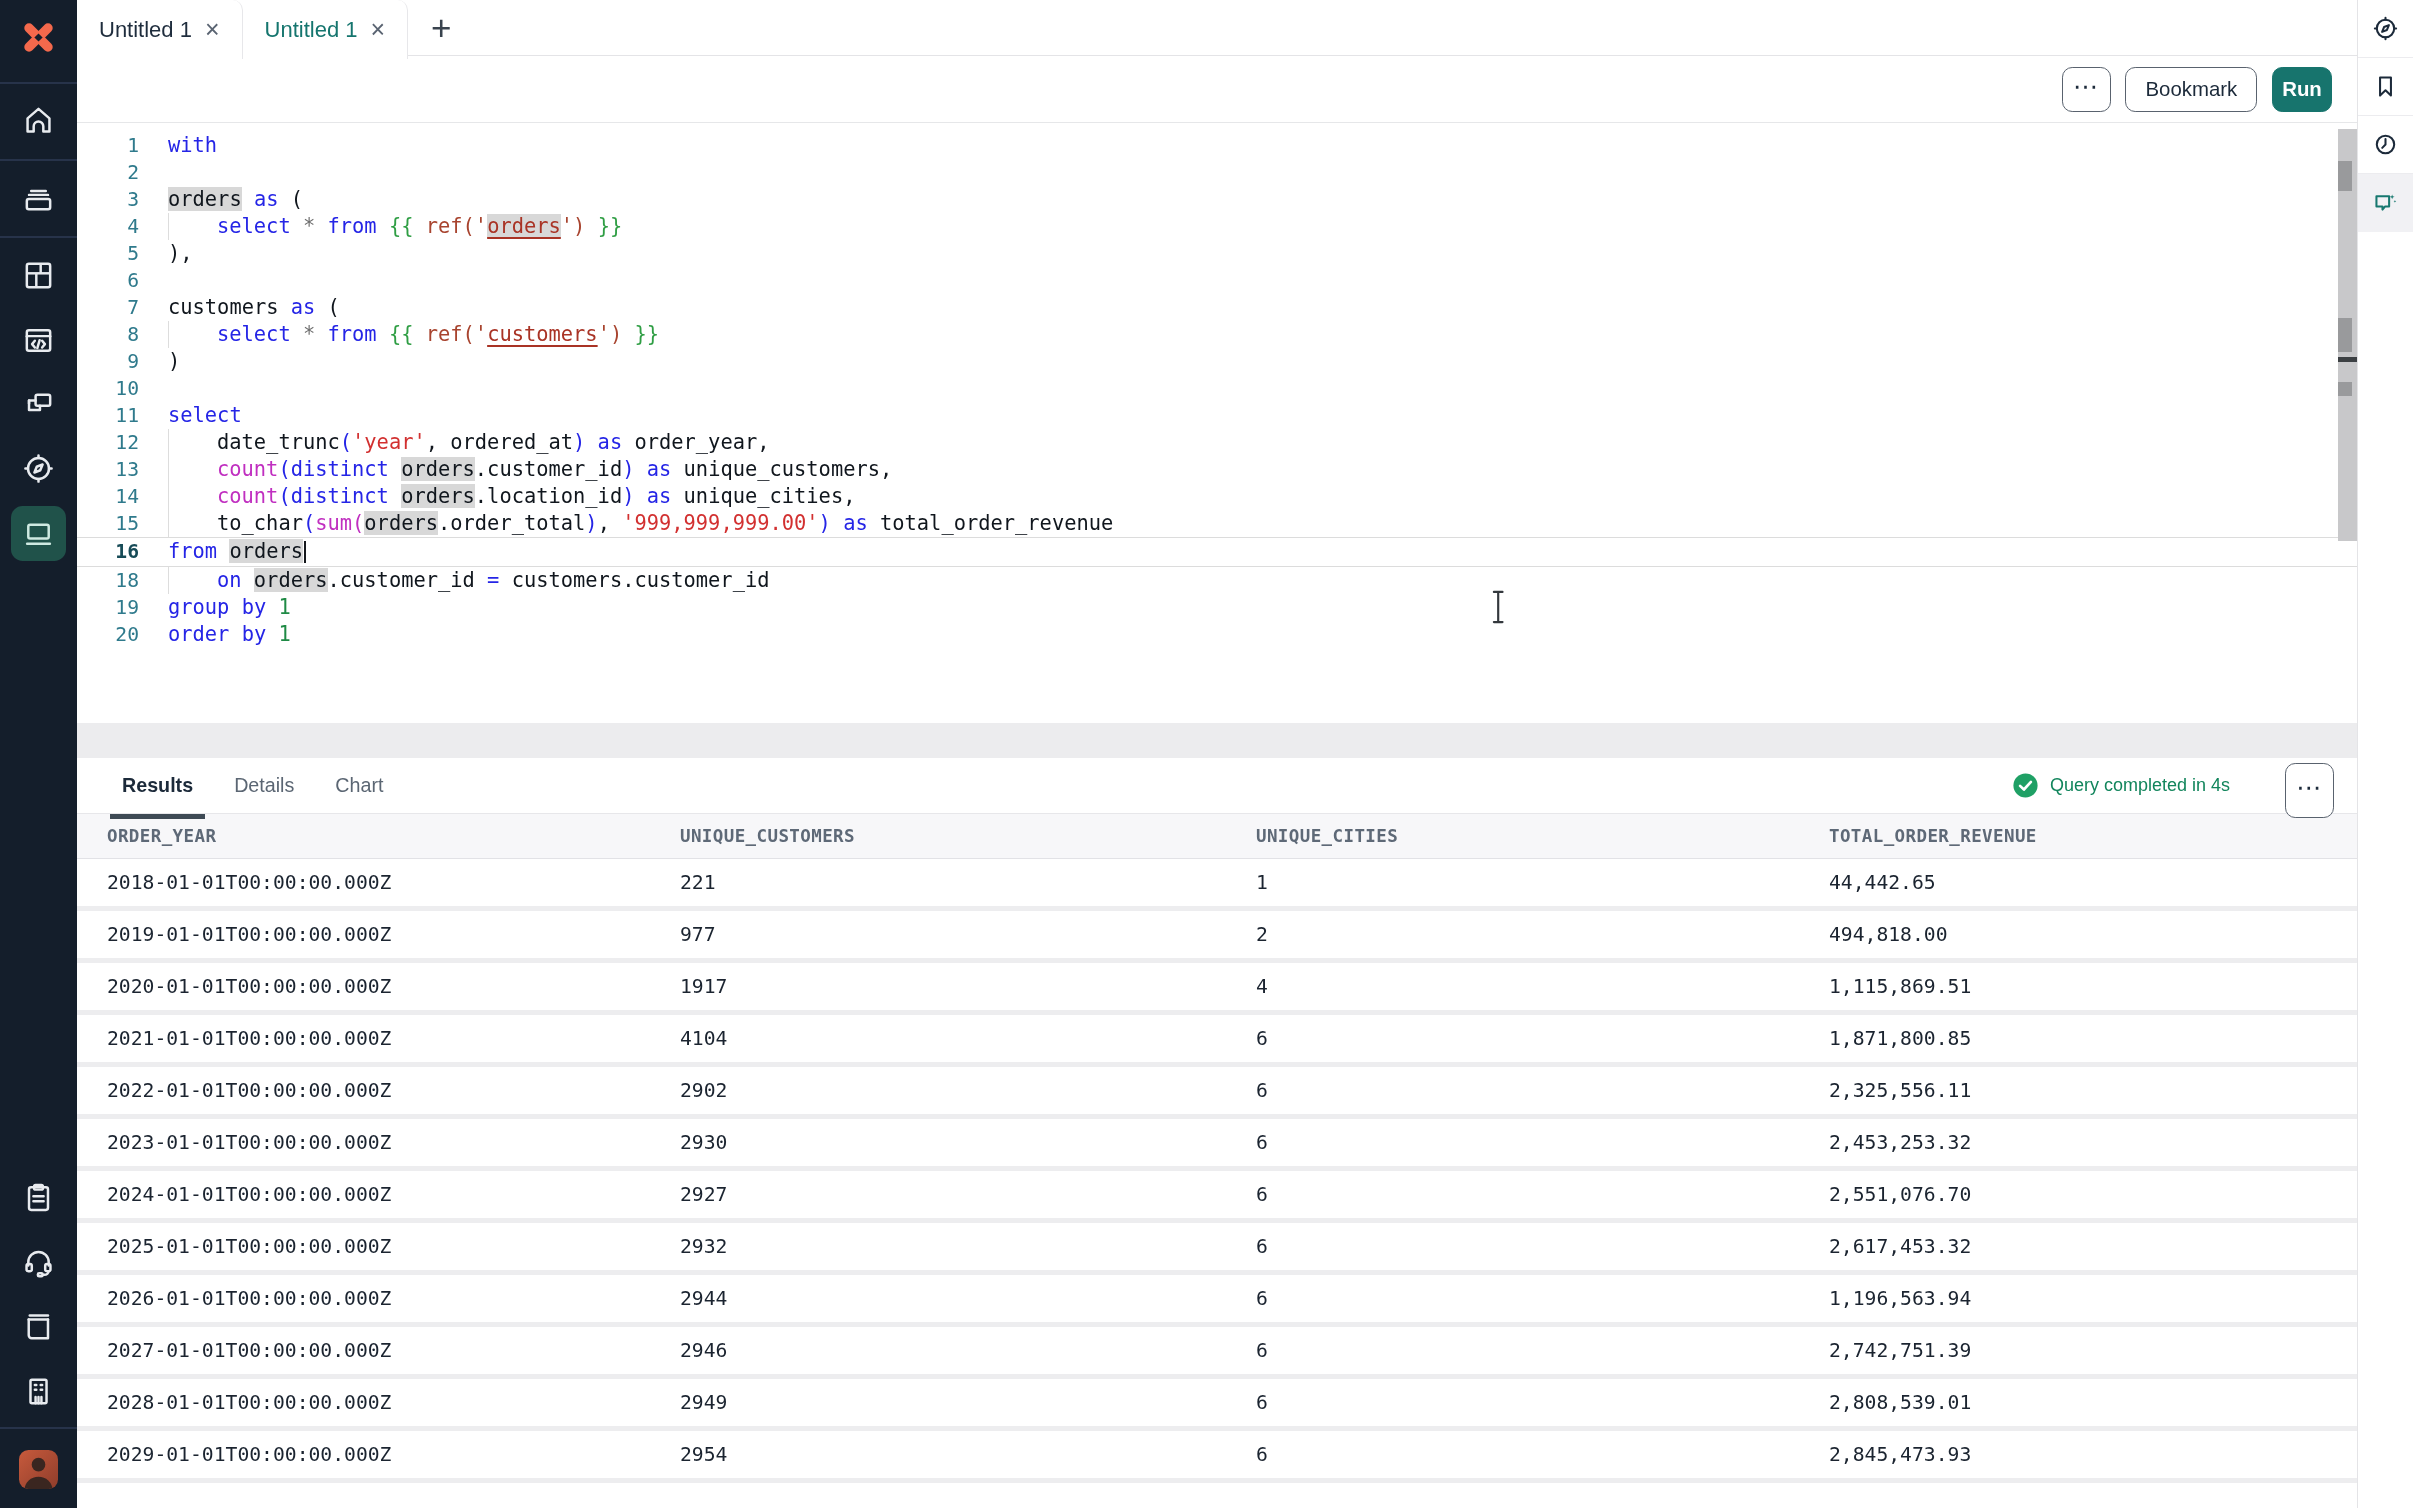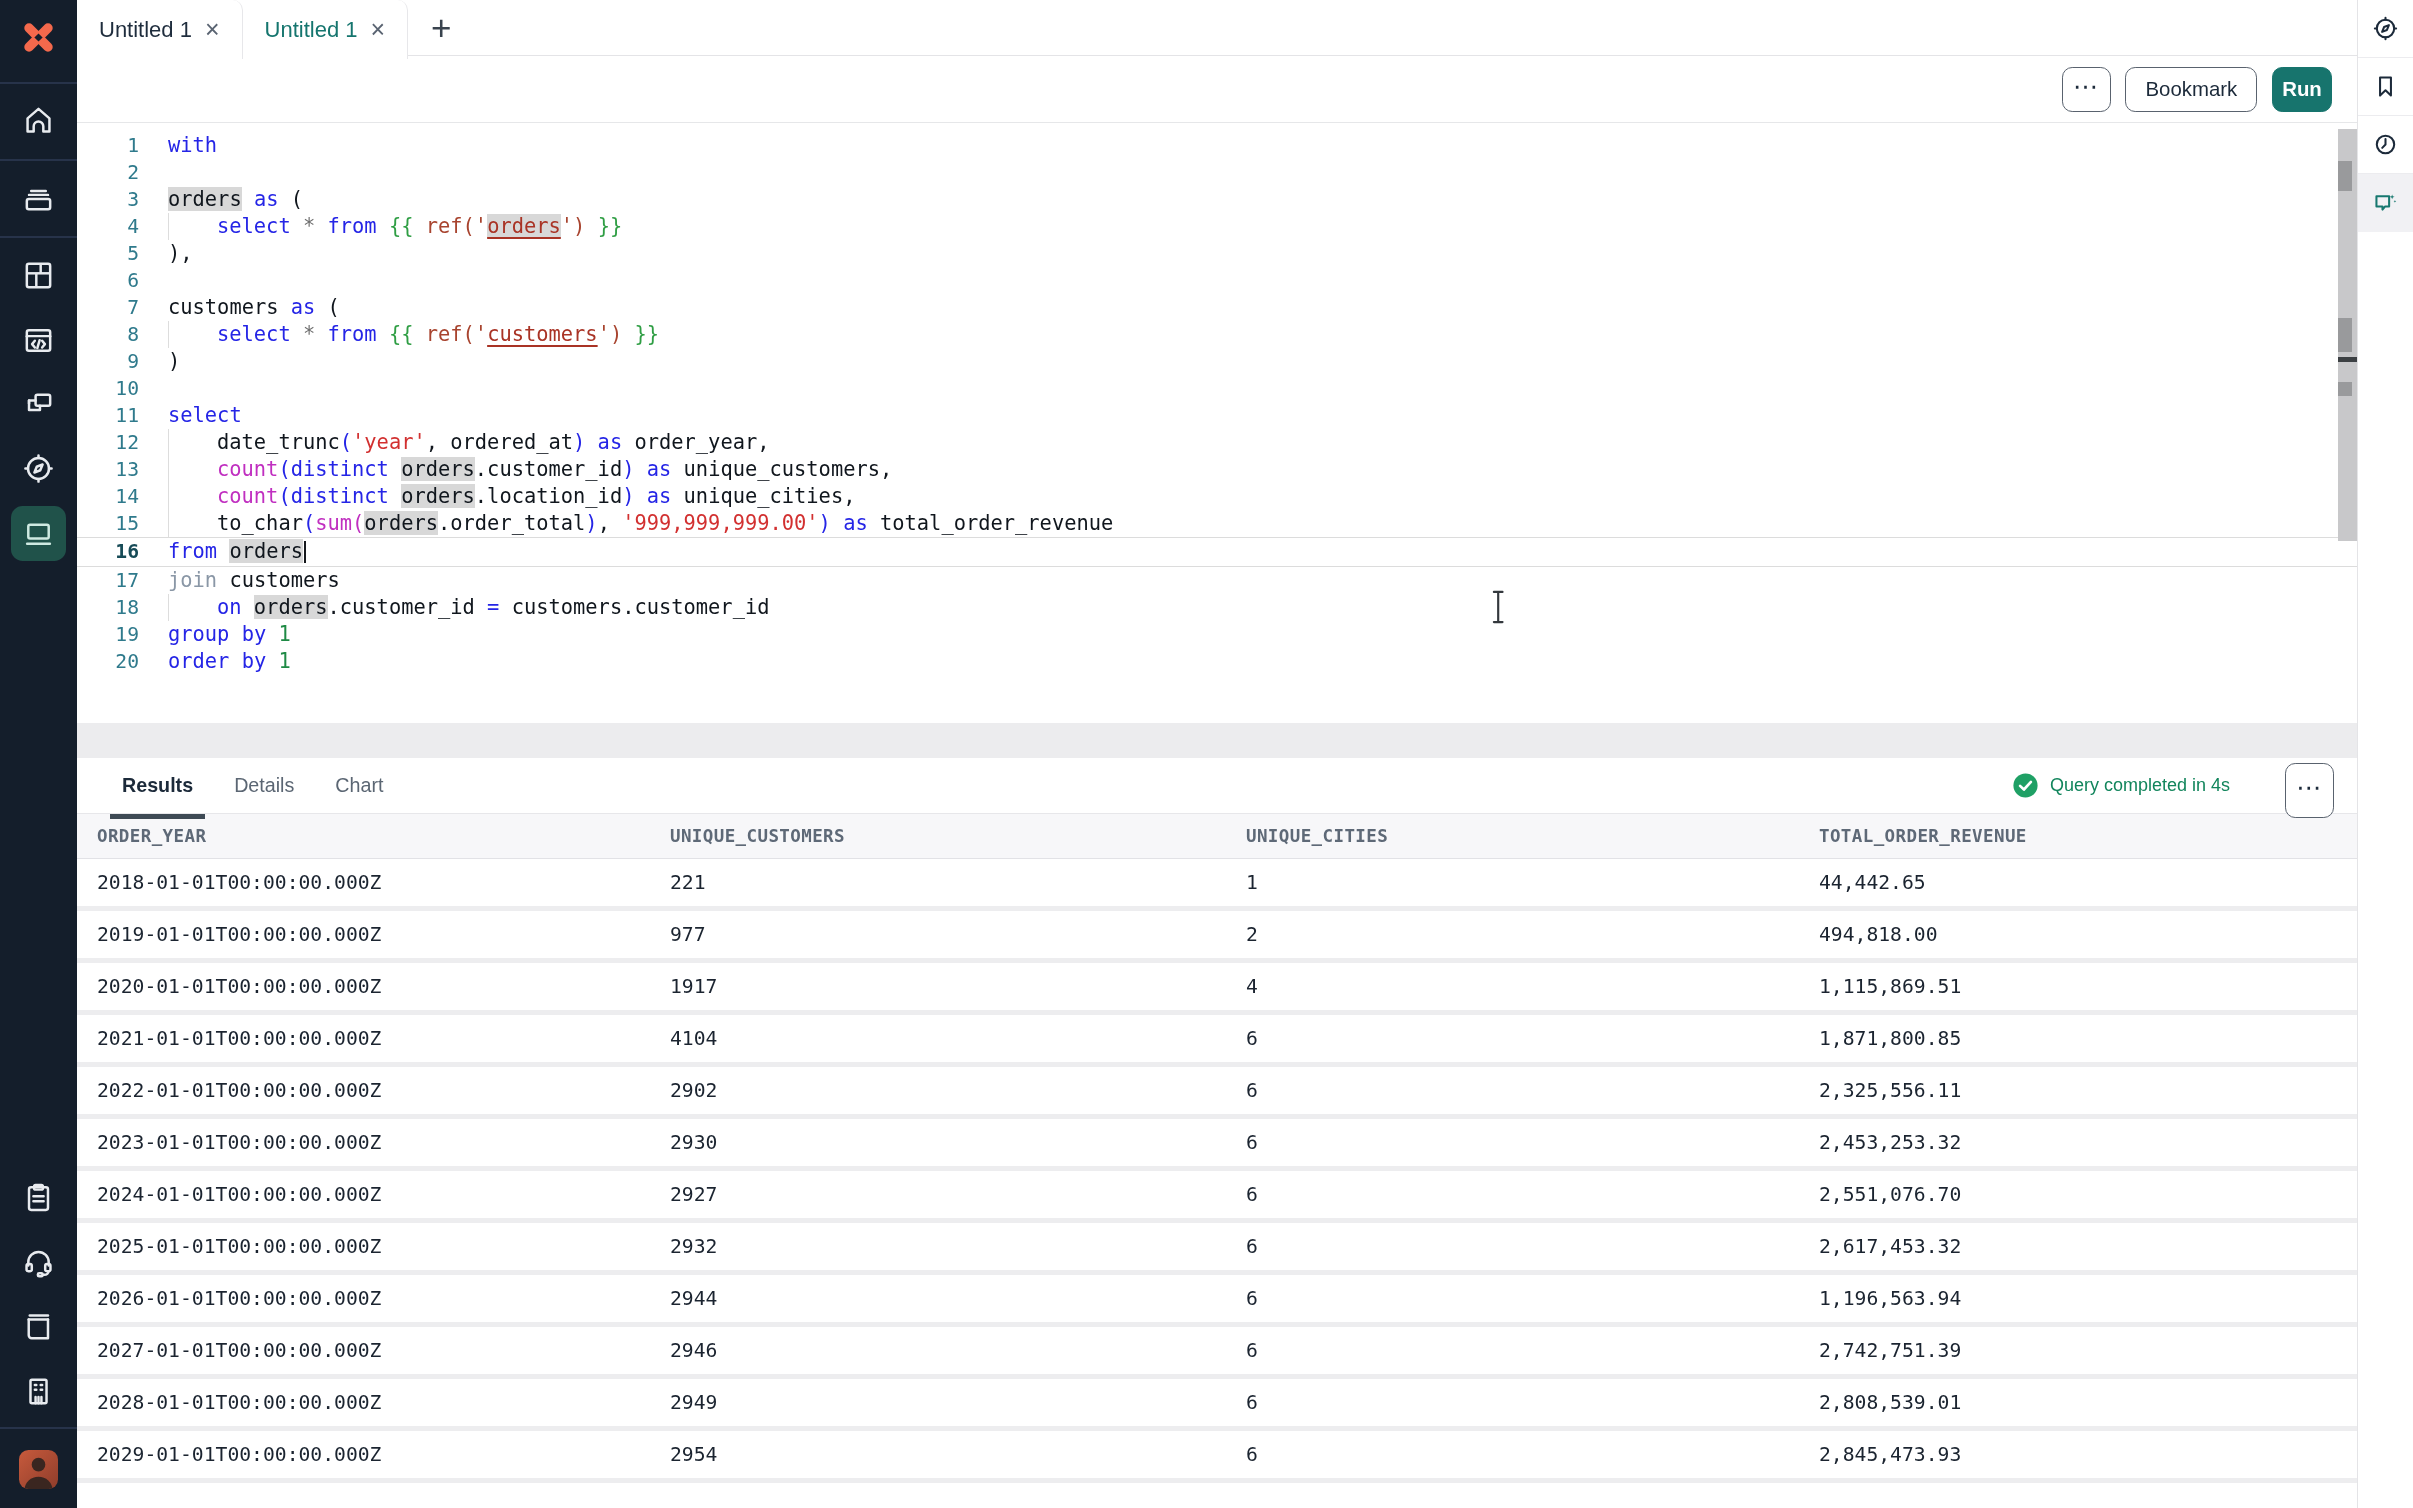--- a/index.html
+++ b/index.html
@@ -87,21 +87,21 @@
           display:flex; align-items:center; cursor:pointer; }
   .rtab.active { color:#1C2A3A; font-weight:bold; }
   .rtab.active::after { content:""; position:absolute; left:-11.7px; right:-11.7px; bottom:0;
                         height:4.4px; background:#3E4A55; }
   .status { position:absolute; right:128px; display:flex; align-items:center; gap:10.2px;
             color:#12855C; font-size:18px; }
   .status svg { width:29px; height:29px; }
   .results-more { position:absolute; right:24px; top:5.1px; width:48px; height:55px; }
 
   
-  .grid-row { display:grid; grid-template-columns:573px 576px 573px auto; padding-left:20px;
+  .grid-row { display:grid; grid-template-columns:573px 576px 573px auto; padding-left:30px;
               align-items:center; }
   .thead { height:45px; background:#F7F7F9; border-bottom:1.5px solid #E2E2E6; }
   .th { font-family:"DejaVu Sans Mono", monospace; font-size:17.5px; font-weight:bold;
         color:#5E6977; letter-spacing:0.4px; }
   .tbody { height:638px; overflow:hidden; background:#EDEDEF; display:flex;
            flex-direction:column; gap:5px; }
   .tr { background:#fff; height:47px; flex:0 0 47px; cursor:default; }
   .td { font-family:"DejaVu Sans Mono", monospace; font-size:19.7px; color:#1B2430; }
 
   
@@ -330,24 +330,20 @@
             <span class="num">14</span>
             <div class="code"><span class="ind"></span><span class="tk-fn">count</span><span class="tk-kw">(</span><span class="tk-kw">distinct</span><span class="tk-pl"> </span><span class="tk-hl">orders</span><span class="tk-pl">.location_id</span><span class="tk-kw">)</span><span class="tk-pl"> </span><span class="tk-kw">as</span><span class="tk-pl"> unique_cities,</span></div>
           </div>
           <div class="cl">
             <span class="num">15</span>
             <div class="code"><span class="ind"></span><span class="tk-pl">to_char</span><span class="tk-kw">(</span><span class="tk-fn">sum</span><span class="tk-fn">(</span><span class="tk-hl">orders</span><span class="tk-pl">.order_total</span><span class="tk-kw">)</span><span class="tk-pl">, </span><span class="tk-str">'999,999,999.00'</span><span class="tk-kw">)</span><span class="tk-pl"> </span><span class="tk-kw">as</span><span class="tk-pl"> total_order_revenue</span></div>
           </div>
           <div class="cl cur">
             <span class="num">16</span>
             <div class="code"><span class="tk-kw">from</span><span class="tk-pl"> </span><span class="tk-hl">orders</span><span class="caret"></span></div>
-          </div>
-          <div class="cl">
-            <span class="num">17</span>
-            <div class="code"><span class="tk-gr">join</span><span class="tk-pl"> customers</span></div>
           </div>
           <div class="cl">
             <span class="num">18</span>
             <div class="code"><span class="ind"></span><span class="tk-kw">on</span><span class="tk-pl"> </span><span class="tk-hl">orders</span><span class="tk-pl">.customer_id </span><span class="tk-kw">=</span><span class="tk-pl"> customers.customer_id</span></div>
           </div>
           <div class="cl">
             <span class="num">19</span>
             <div class="code"><span class="tk-kw">group by</span><span class="tk-pl"> </span><span class="tk-num">1</span></div>
           </div>
           <div class="cl">

